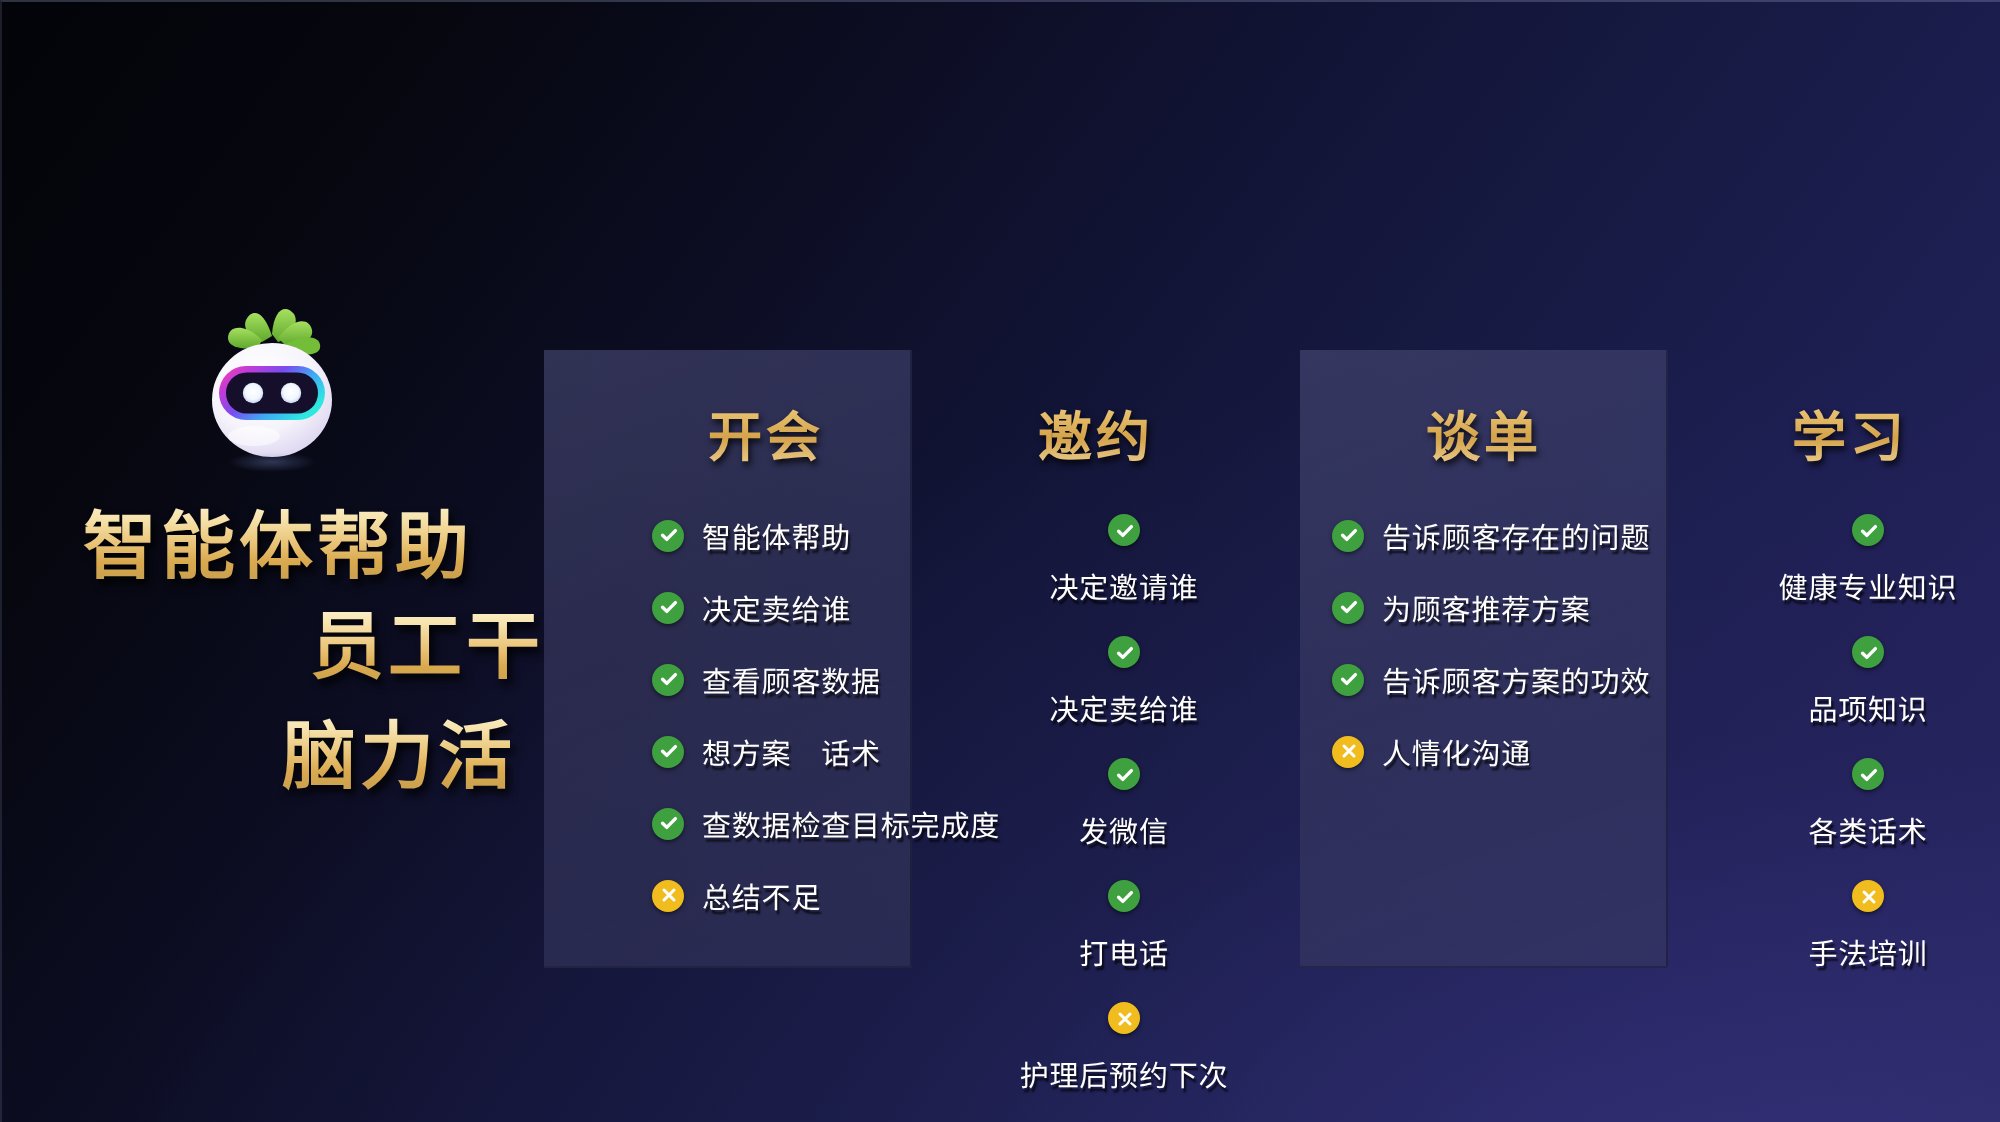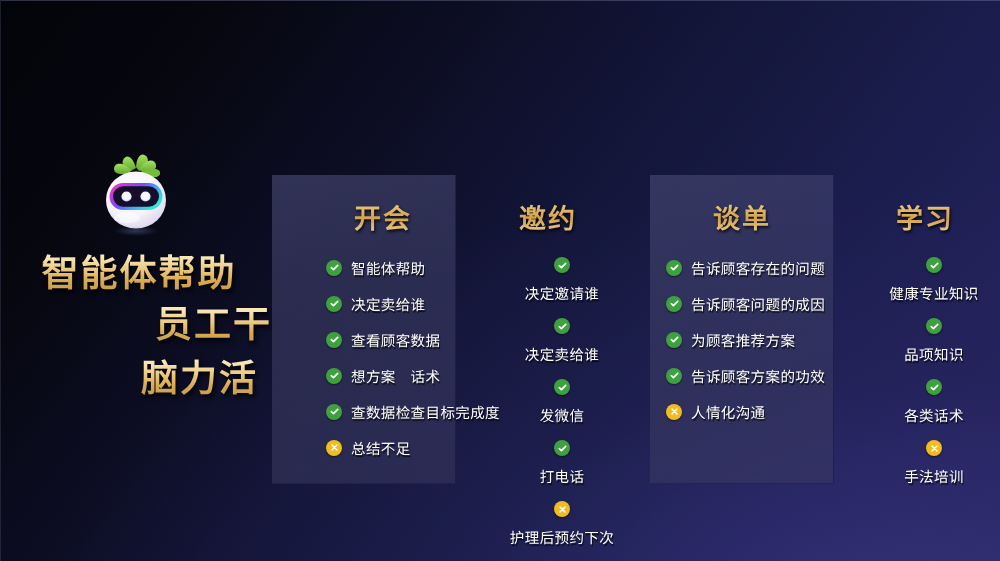--- a/index.html
+++ b/index.html
@@ -333,28 +333,20 @@
                 </svg>
               </span>
               <span class="item-label">告诉顾客存在的问题</span>
             </li>
             <li class="item">
               <span class="item-icon ok">
                 <svg width="11" height="11" viewBox="0 0 11 11">
                   <path d="M2.3 5.6 L4.4 7.7 L8.7 3.3" stroke="#ffffff" stroke-width="1.7" fill="none" stroke-linecap="round" stroke-linejoin="round"></path>
                 </svg>
               </span>
-              <span class="item-label">告诉顾客问题的成因</span>
-            </li>
-            <li class="item">
-              <span class="item-icon ok">
-                <svg width="11" height="11" viewBox="0 0 11 11">
-                  <path d="M2.3 5.6 L4.4 7.7 L8.7 3.3" stroke="#ffffff" stroke-width="1.7" fill="none" stroke-linecap="round" stroke-linejoin="round"></path>
-                </svg>
-              </span>
               <span class="item-label">为顾客推荐方案</span>
             </li>
             <li class="item">
               <span class="item-icon ok">
                 <svg width="11" height="11" viewBox="0 0 11 11">
                   <path d="M2.3 5.6 L4.4 7.7 L8.7 3.3" stroke="#ffffff" stroke-width="1.7" fill="none" stroke-linecap="round" stroke-linejoin="round"></path>
                 </svg>
               </span>
               <span class="item-label">告诉顾客方案的功效</span>
             </li>

